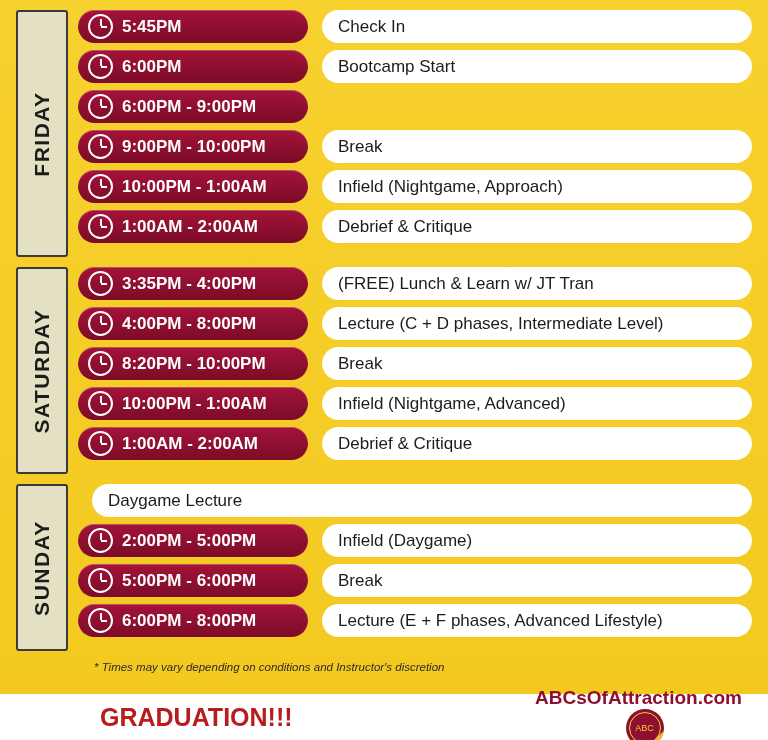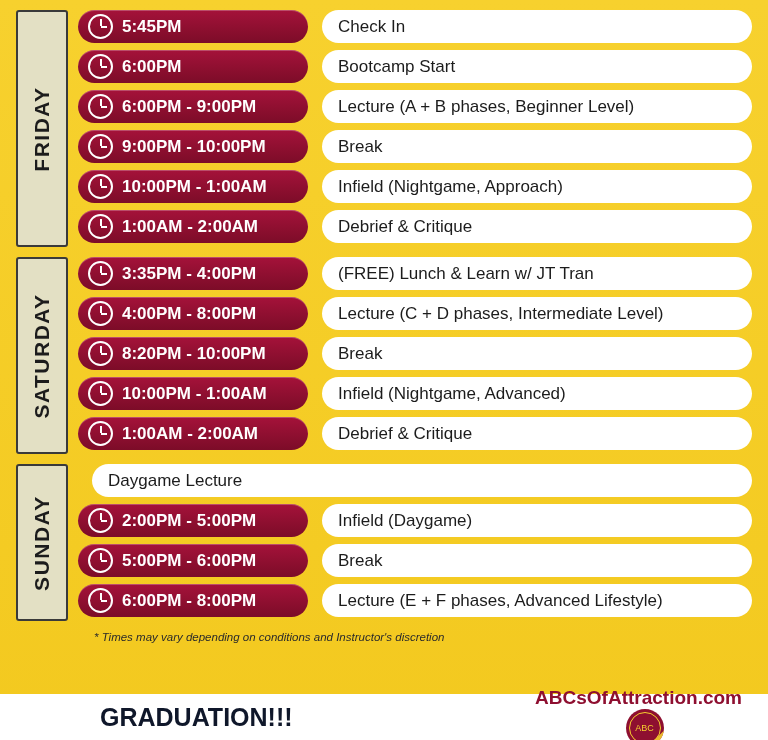--- a/index.html
+++ b/index.html
@@ -50,21 +50,21 @@
     flex: 1 1 auto;
     display: flex;
     flex-direction: column;
     justify-content: center;
   }
   .row {
     display: flex;
     align-items: center;
     margin-bottom: 7px;
   }
-  .row:last-child { margin-bottom: 4px; }
+  .row:last-child { margin-bottom: 14px; }
   .time-pill {
     width: 230px;
     flex: 0 0 230px;
     height: 33px;
     background: linear-gradient(180deg, #a5123a 0%, #8e0f30 55%, #7c0c28 100%);
     border-radius: 17px;
     display: flex;
     align-items: center;
     color: #ffffff;
     font-weight: bold;
@@ -135,21 +135,21 @@
     bottom: 0;
     height: 46px;
     background: #ffffff;
     display: flex;
     align-items: center;
     justify-content: space-between;
     padding: 0 14px 0 0;
     box-sizing: border-box;
   }
   .graduation {
-    color: #0f172a;
+    color: #b91c1c;
     font-weight: bold;
     font-size: 25px;
     margin-left: 100px;
   }
   .right-group {
     display: flex;
     align-items: center;
     flex-direction: column;
   }
   .site {
@@ -221,21 +221,20 @@
           <span class="time-text">6:00PM</span>
         </div>
         <div class="event-pill">Bootcamp Start</div>
       </div>
 
       <div class="row">
         <div class="time-pill">
           <span class="clock"></span>
           <span class="time-text">6:00PM - 9:00PM</span>
         </div>
-        <div class="event-pill">Lecture (A + B phases, Beginner Level)</div>
       </div>
 
       <div class="row">
         <div class="time-pill">
           <span class="clock"></span>
           <span class="time-text">9:00PM - 10:00PM</span>
         </div>
         <div class="event-pill">Break</div>
       </div>
 

